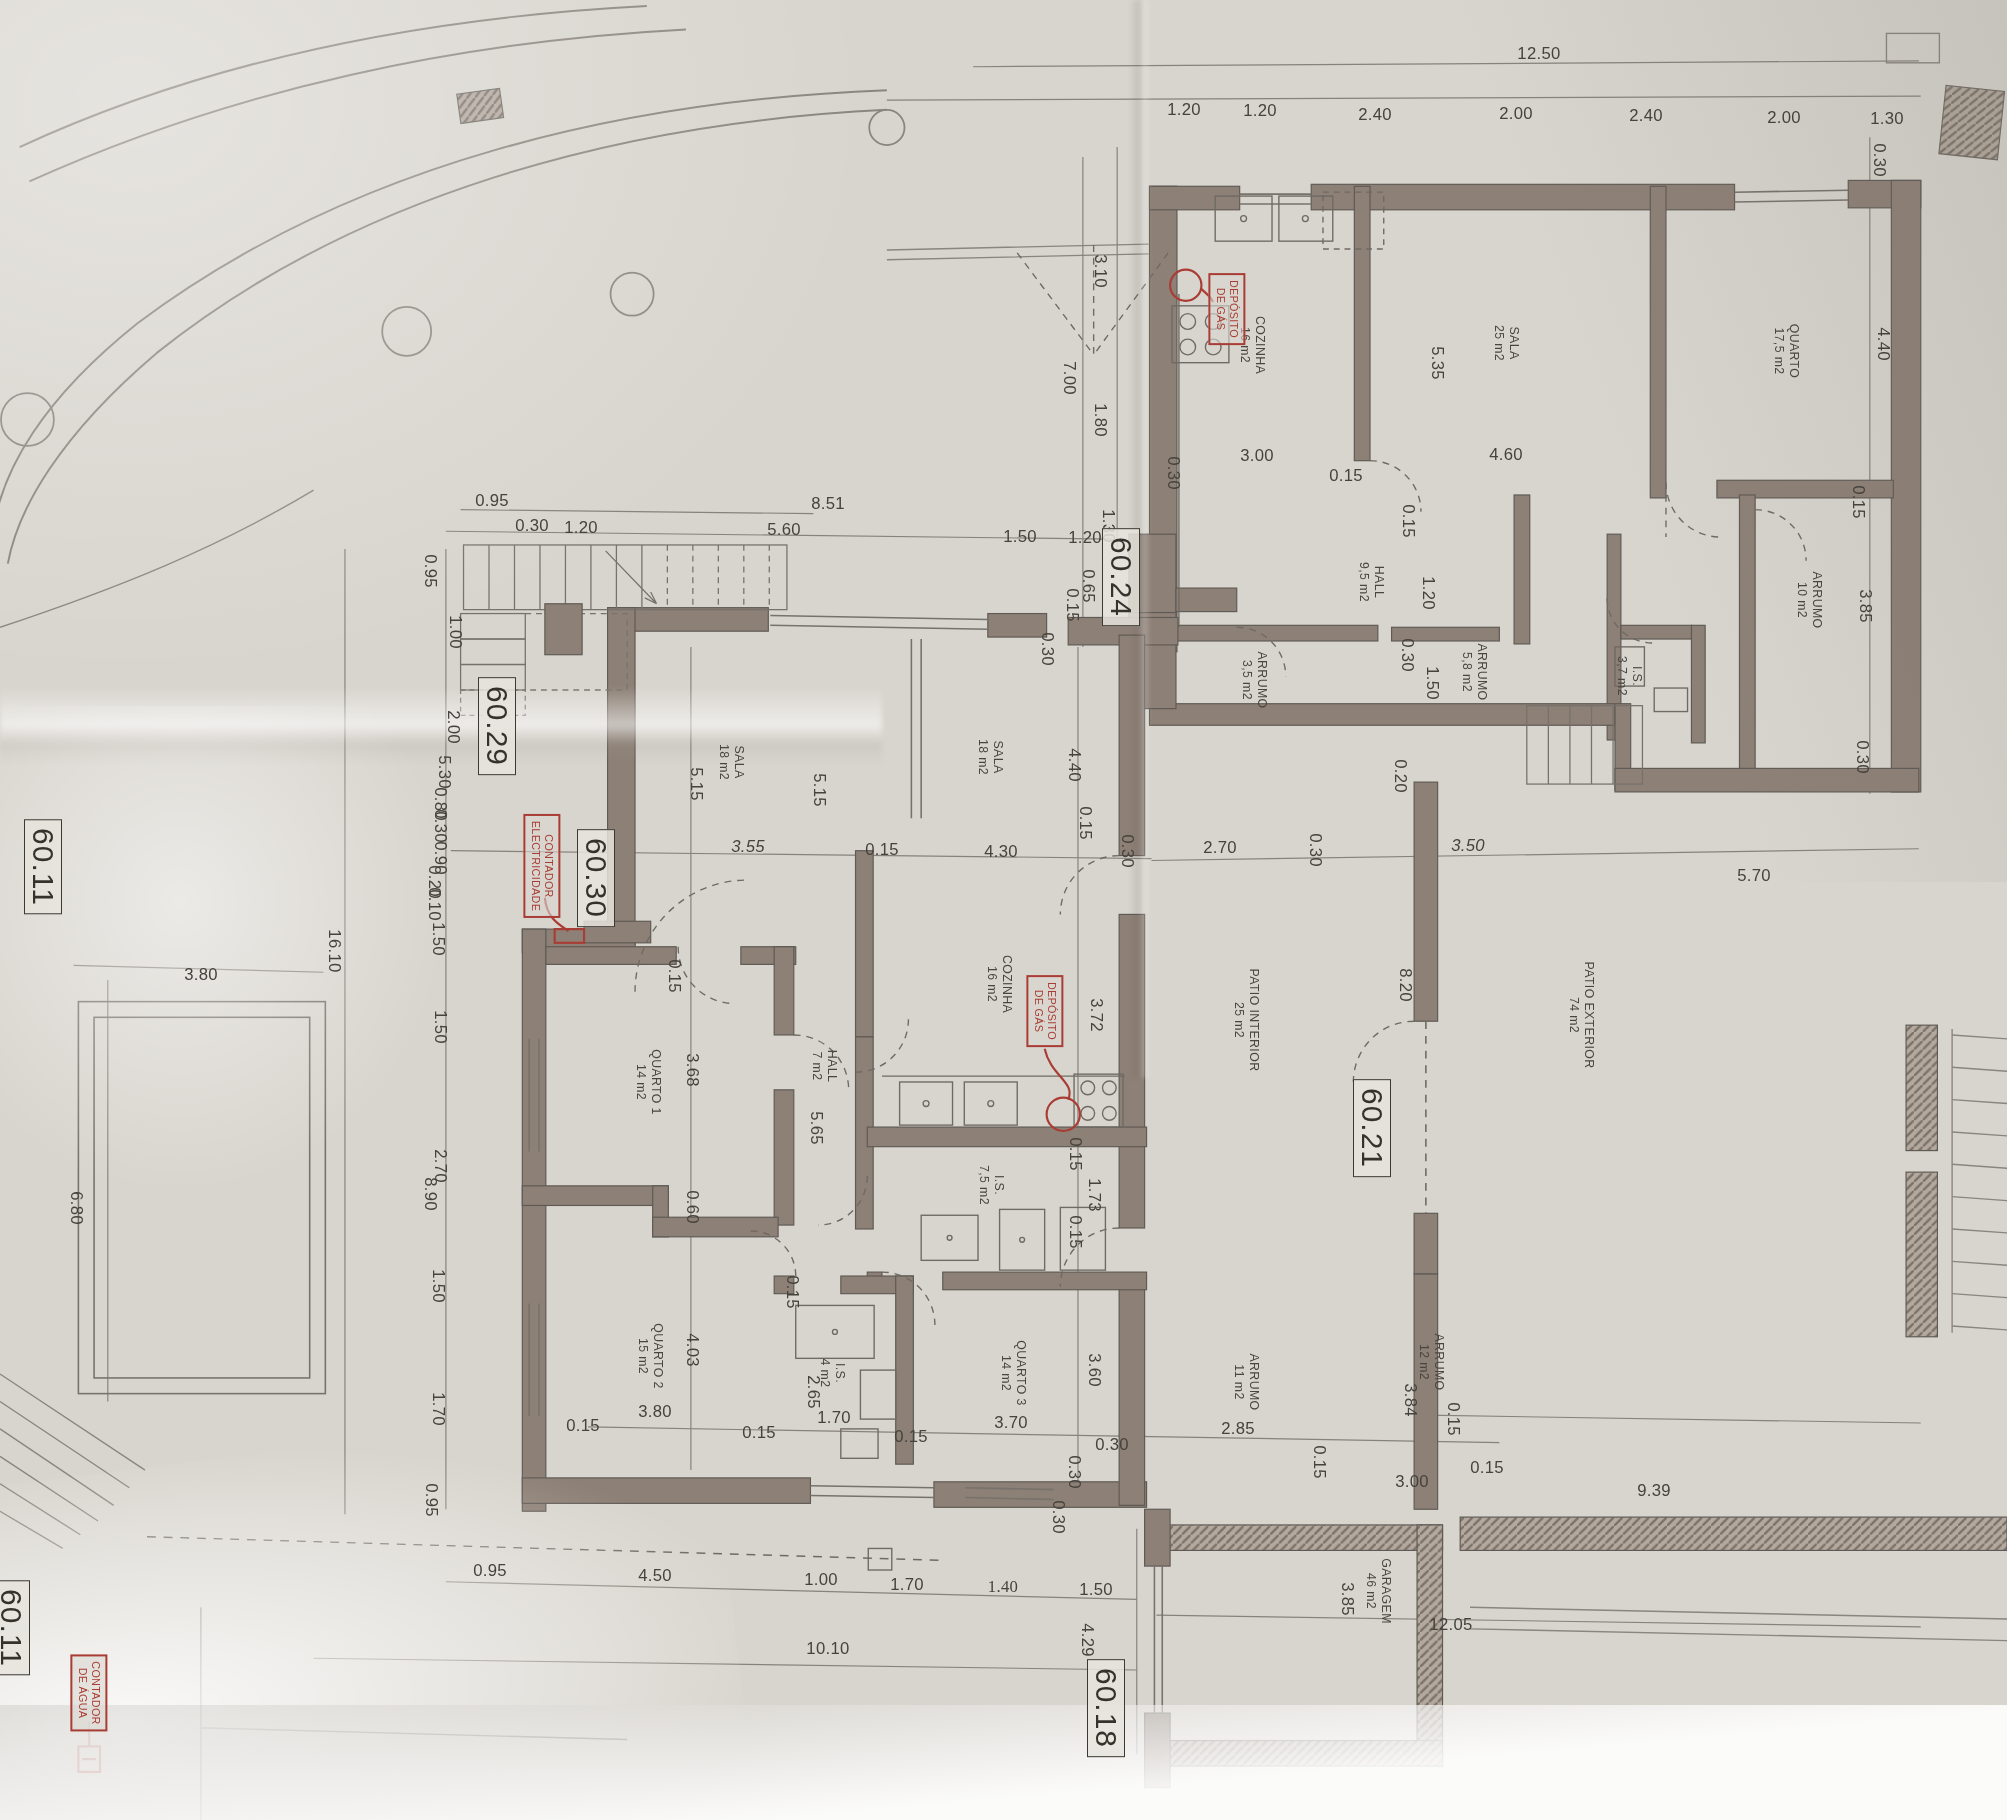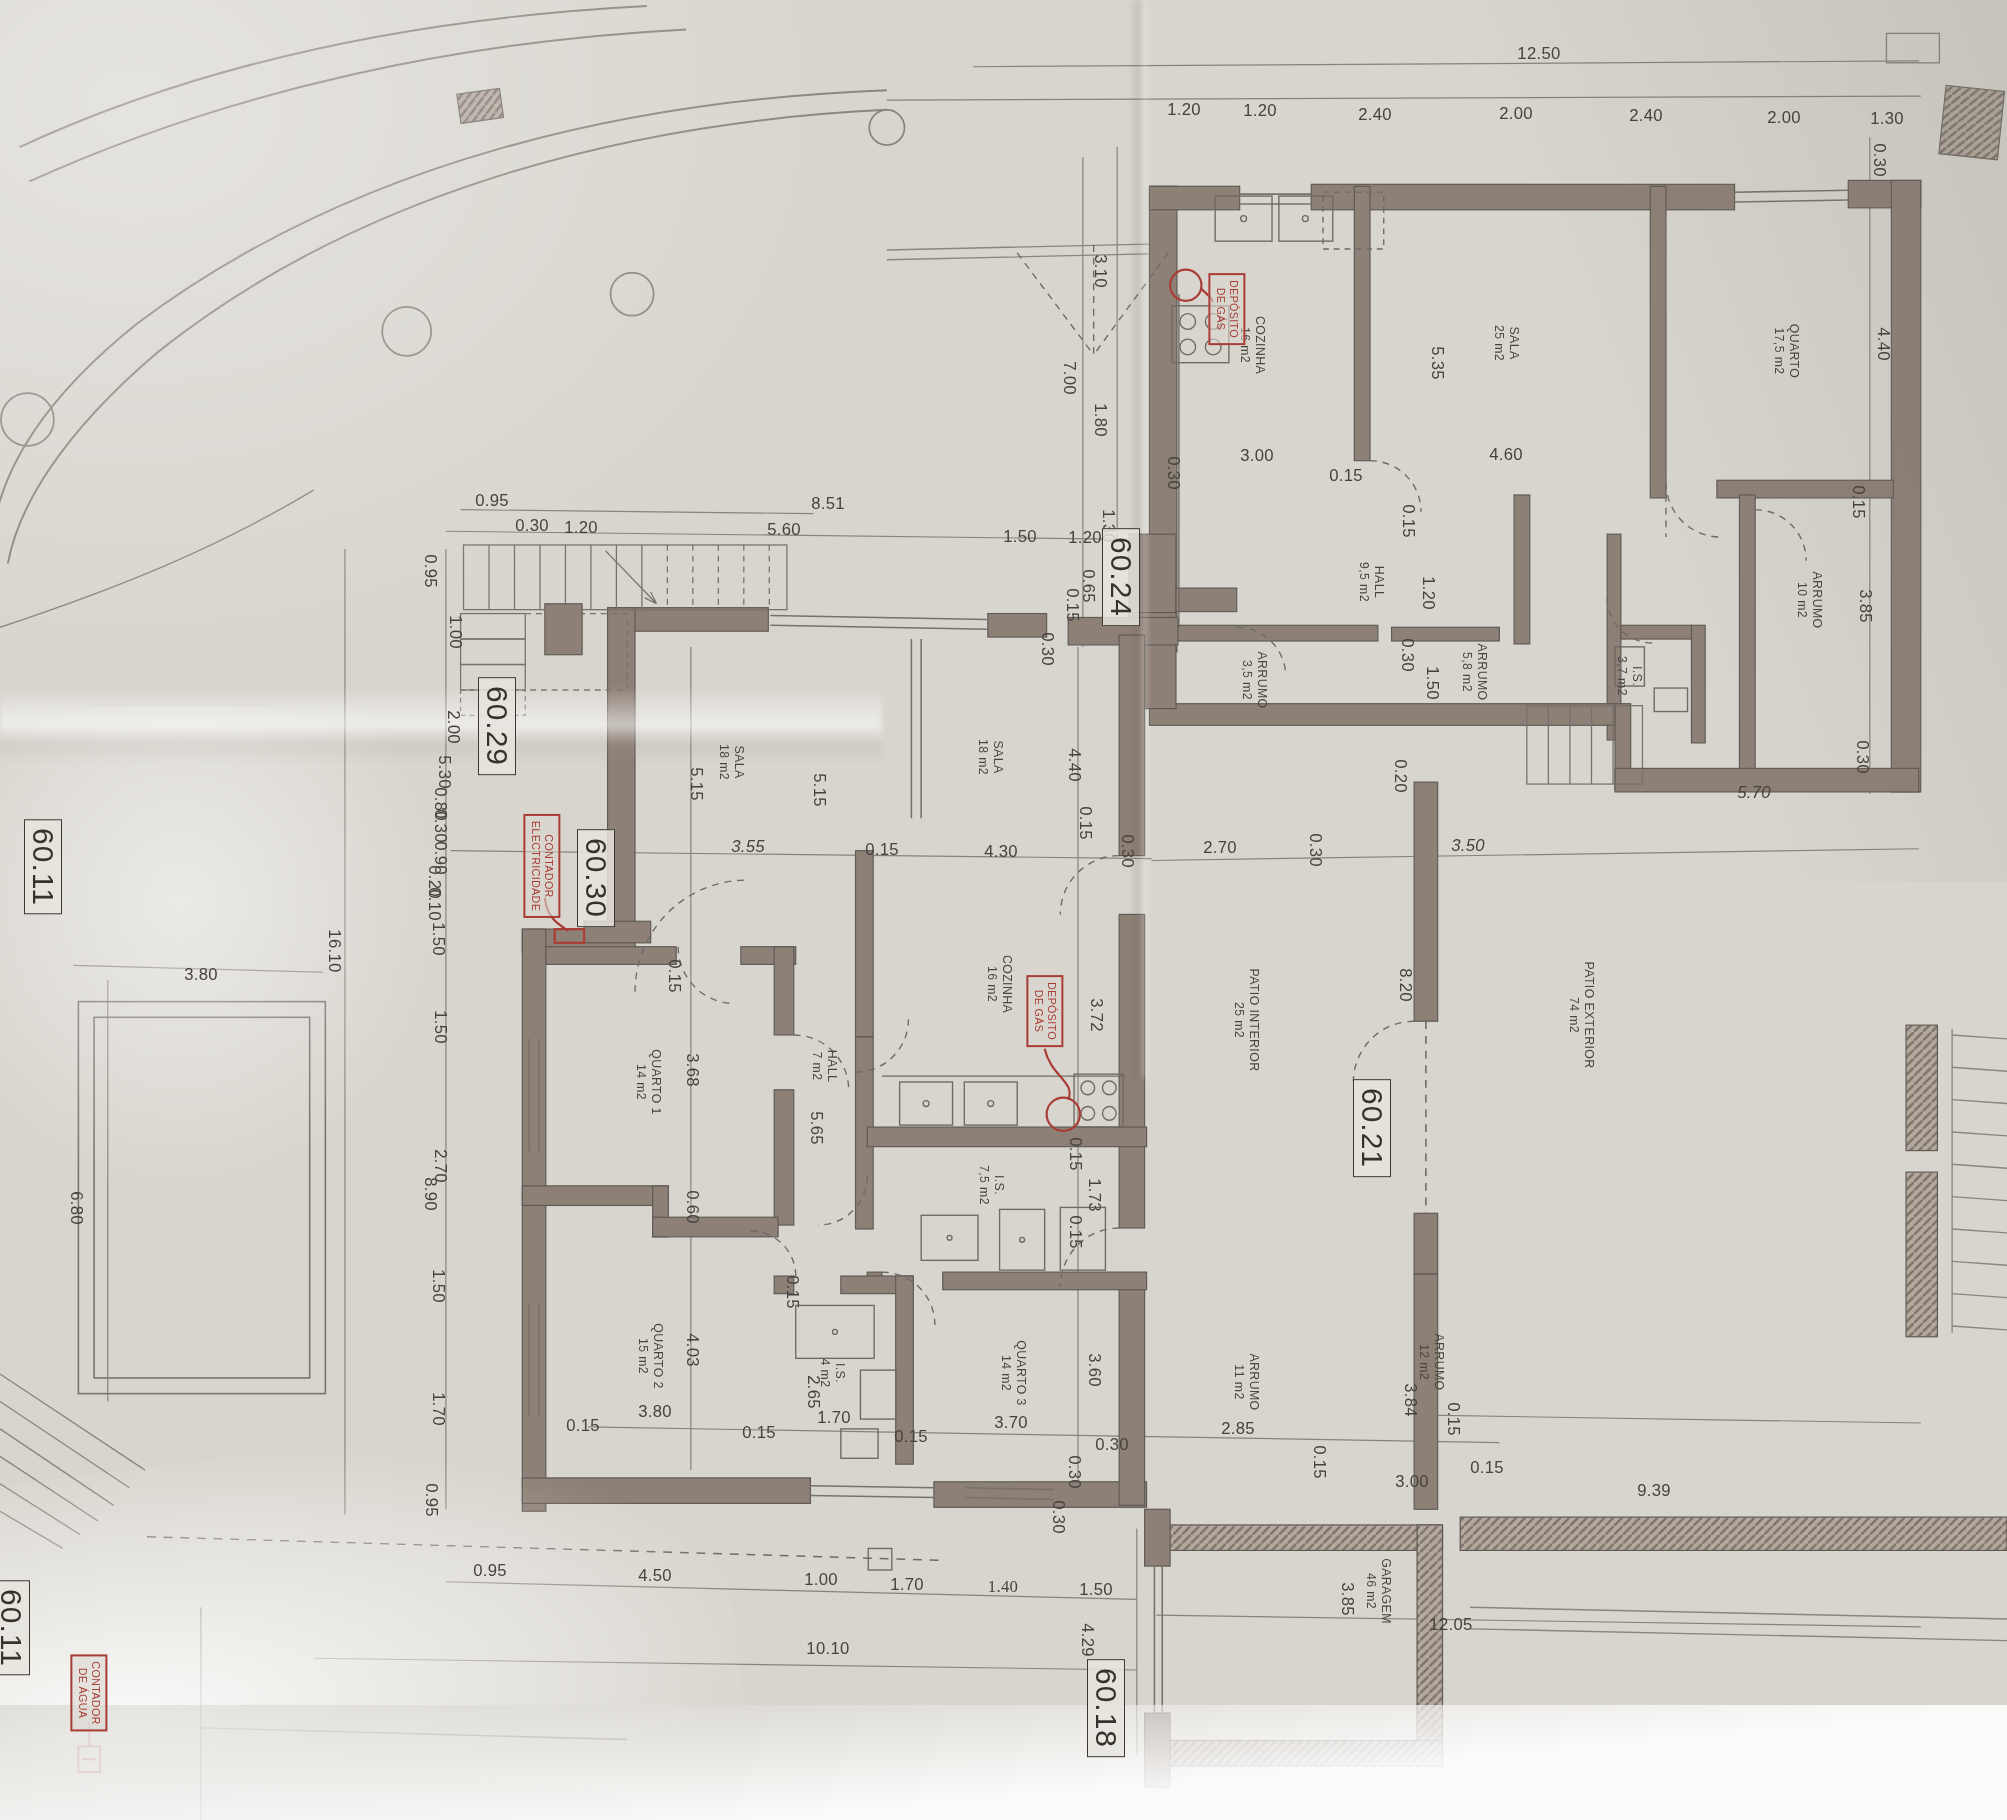--- a/index.html
+++ b/index.html
@@ -342,21 +342,21 @@
       <span class="lbl dim r90" style="left: 819px; top: 790px;">5.15</span>
       <span class="lbl dim" style="left: 748px; top: 847px; font-style: italic;">3.55</span>
       <span class="lbl dim" style="left: 882px; top: 850px;">0.15</span>
       <span class="lbl dim" style="left: 1001px; top: 852px;">4.30</span>
       <span class="lbl dim r90" style="left: 1074px; top: 765px;">4.40</span>
       <span class="lbl dim r90" style="left: 1085px; top: 823px;">0.15</span>
       <span class="lbl dim r90" style="left: 1127px; top: 851px;">0.30</span>
       <span class="lbl dim" style="left: 1220px; top: 848px;">2.70</span>
       <span class="lbl dim r90" style="left: 1315px; top: 850px;">0.30</span>
       <span class="lbl dim" style="left: 1468px; top: 846px; font-style: italic;">3.50</span>
-      <span class="lbl dim" style="left: 1754px; top: 793px; font-style: italic;">5.70</span>
+      <span class="lbl dim" style="left: 1754px; top: 876px;">5.70</span>
       <span class="lbl dim r90" style="left: 1405px; top: 985px;">8.20</span>
       <span class="lbl dim r90" style="left: 1096px; top: 1015px;">3.72</span>
       <span class="lbl dim r90" style="left: 674px; top: 976px;">0.15</span>
       <span class="lbl dim r90" style="left: 692px; top: 1070px;">3.68</span>
       <span class="lbl dim r90" style="left: 816px; top: 1128px;">5.65</span>
       <span class="lbl dim r90" style="left: 1075px; top: 1154px;">0.15</span>
       <span class="lbl dim r90" style="left: 1094px; top: 1195px;">1.73</span>
       <span class="lbl dim r90" style="left: 1075px; top: 1232px;">0.15</span>
       <span class="lbl dim r90" style="left: 692px; top: 1207px;">0.60</span>
       <span class="lbl dim r90" style="left: 692px; top: 1350px;">4.03</span>

